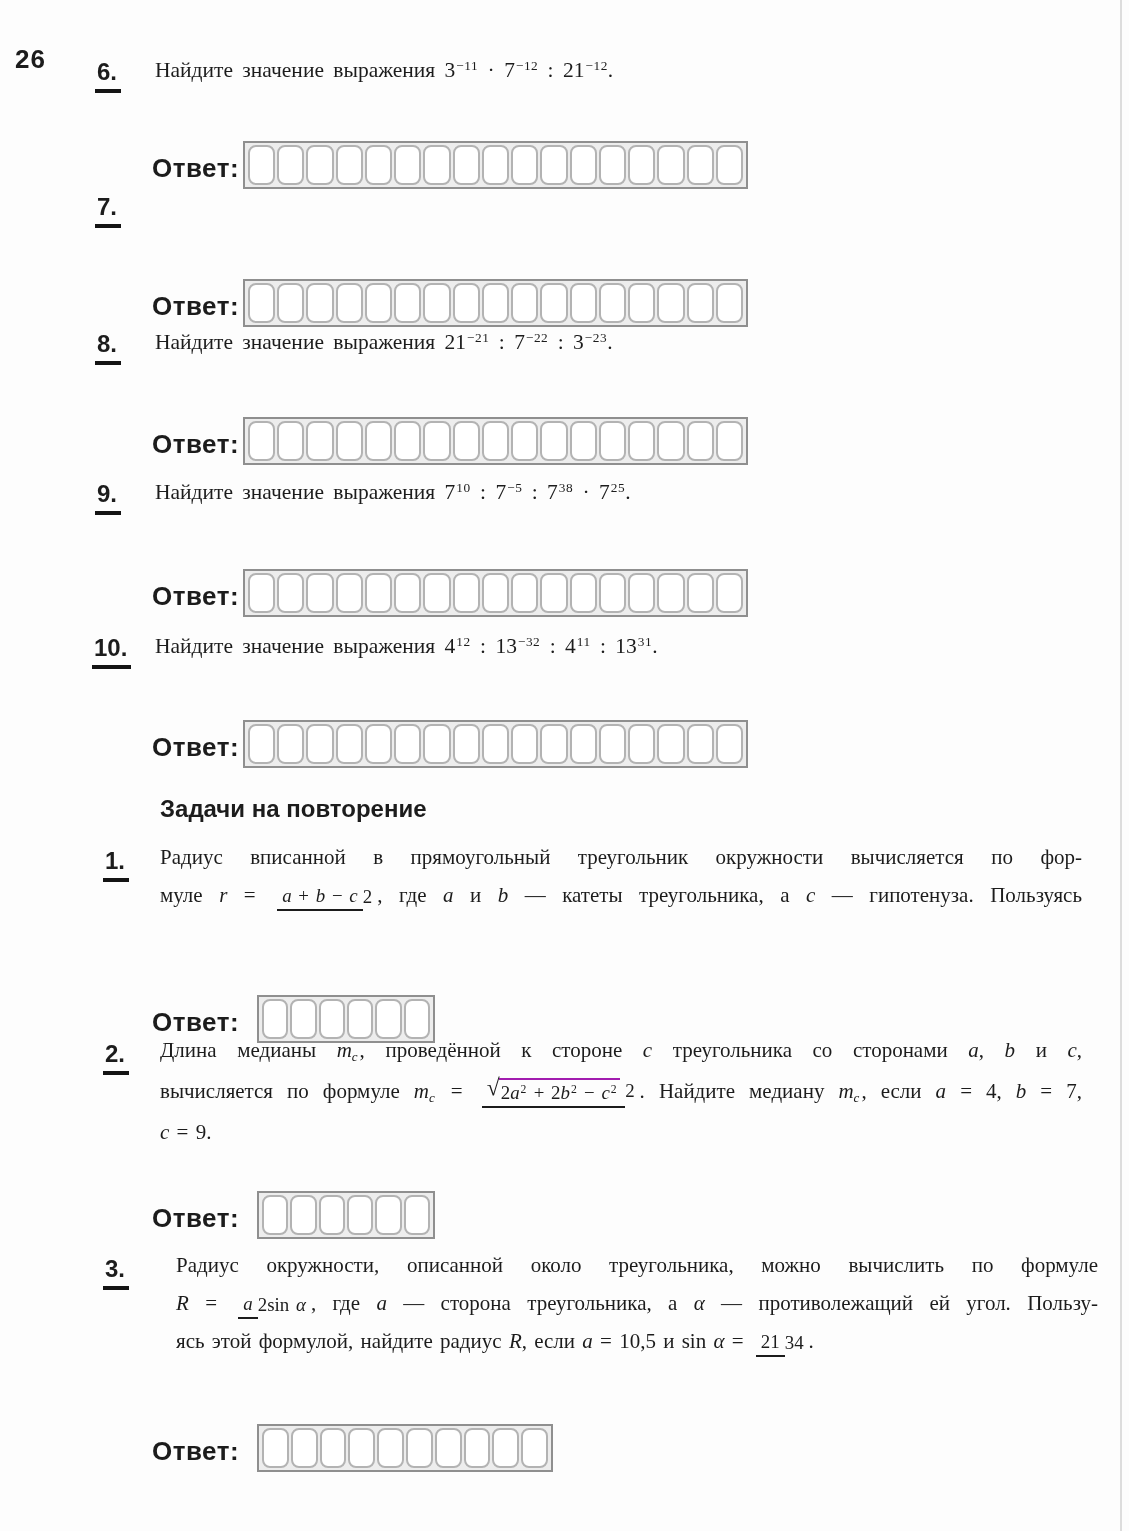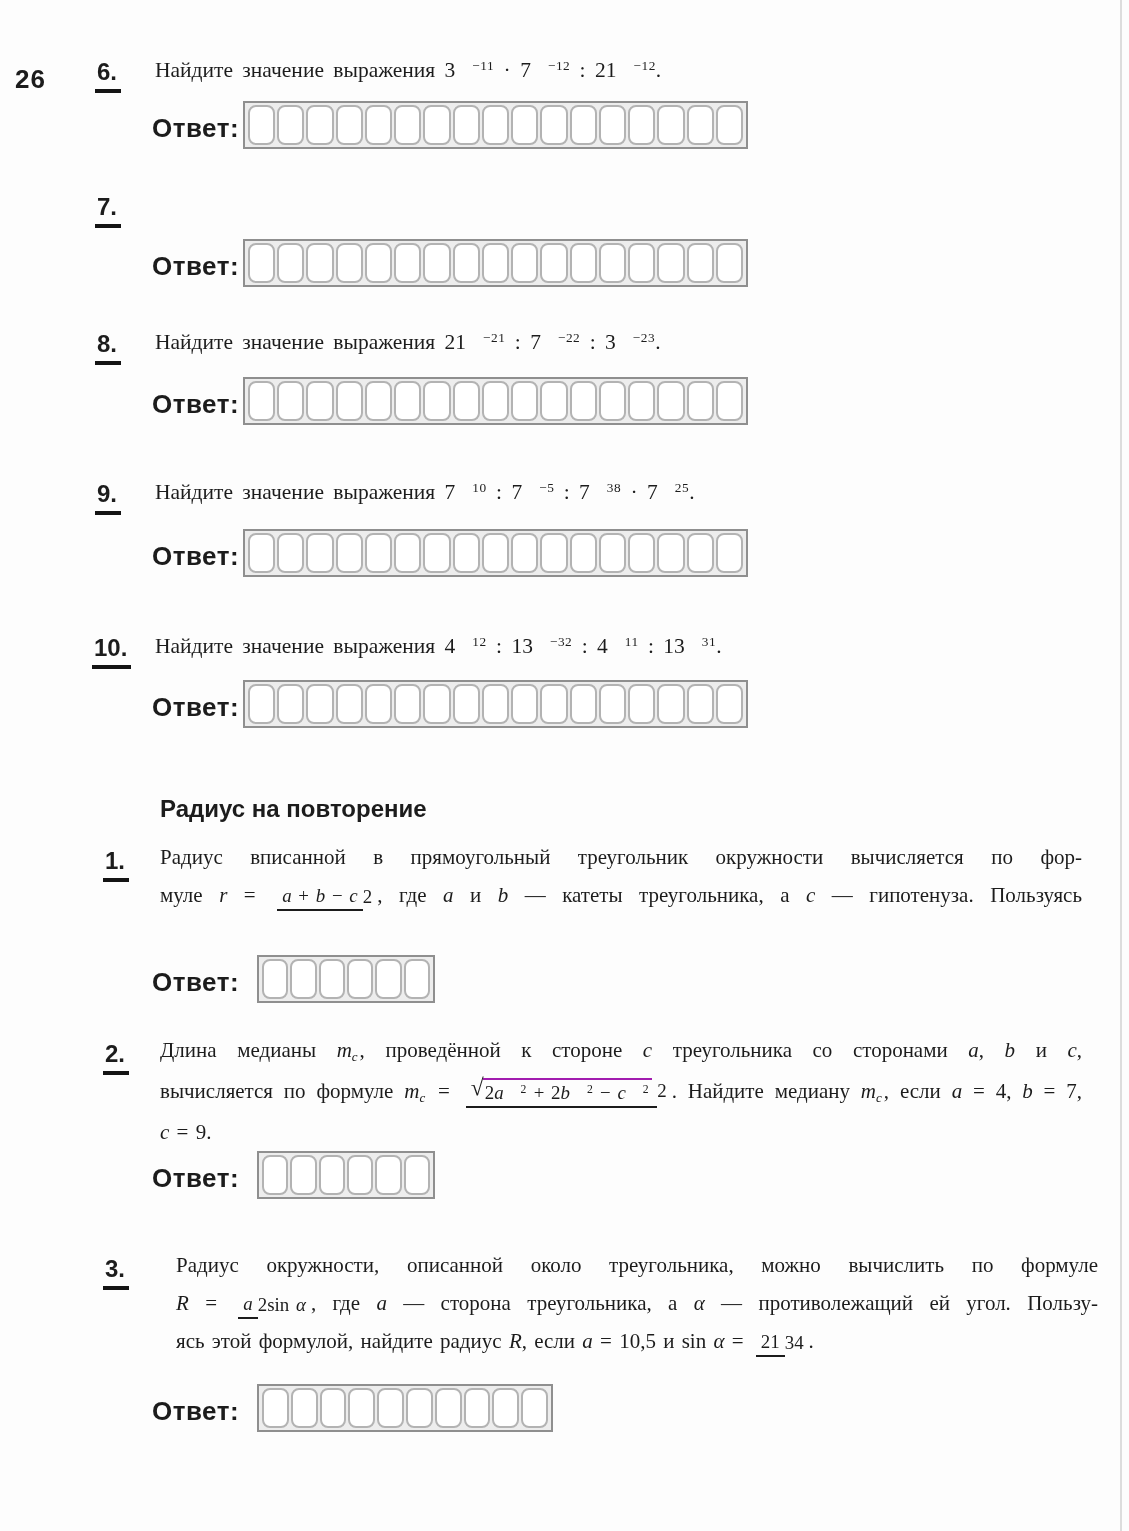--- a/index.html
+++ b/index.html
@@ -11,40 +11,40 @@
     font-family:"Liberation Serif","DejaVu Serif",serif;
     color:#1c1c1c;
     overflow:hidden;
   }
   .page-edge{
     position:absolute;left:1120px;top:0;width:2px;height:100%;
     background:#cscsc;
     background:#cfcfcf;opacity:.7;
   }
   .page-number{
-    position:absolute;left:15px;top:64px;
+    position:absolute;left:15px;top:44px;
     font-family:"Liberation Sans","DejaVu Sans",sans-serif;
     font-weight:700;font-size:26px;letter-spacing:1px;
   }
   .pnum{
     position:absolute;
     font-family:"Liberation Sans","DejaVu Sans",sans-serif;
     font-weight:700;font-size:24px;
     border-bottom:4px solid #141414;
     padding:0 4px 3px 2px;
   }
   .tp-text{
     position:absolute;left:155px;
     font-size:21.5px;
     word-spacing:4px;
     white-space:nowrap;
   }
   .answer-row{
     position:absolute;left:152px;
-    display:flex;align-items:flex-end;
+    display:flex;align-items:flex-end;margin-top:40px;
   }
   .answer-label{
     font-family:"Liberation Sans","DejaVu Sans",sans-serif;
     font-weight:700;font-size:26px;
     min-width:91px;
     padding-bottom:5px;
     letter-spacing:.5px;
   }
   .grid{
     display:flex;box-sizing:border-box;
@@ -70,21 +70,21 @@
   }
   .review-lines{
     position:absolute;left:160px;width:922px;
     font-size:21px;line-height:38px;
     word-spacing:2px;
   }
   .rline{text-align:justify;text-align-last:justify;}
   .rline.last{text-align:left;text-align-last:left;}
   
   .var{font-style:italic;}
-  .sup{font-size:.62em;position:relative;top:-.55em;margin-left:17px;letter-spacing:.5px;text-align:right;}
+  .sup{font-size:.62em;position:relative;top:-.55em;margin-left:1px;letter-spacing:.5px;text-align:right;}
   .sub{font-size:.62em;position:relative;top:.28em;font-style:italic;margin-right:2px;}
   .frac{
     display:inline-flex;
     vertical-align:middle;text-align:center;
     margin:0 5px;font-size:.9em;line-height:1.25;
   }
   .frac .fnum{display:block;padding:0 5px 1px;border-bottom:2px solid #1c1c1c;}
   .frac .fden{display:block;padding-top:1px;}
   .frac .fnum,.frac .fden{text-align:center;}
   .root{display:inline-flex;align-items:flex-start;}
@@ -217,21 +217,21 @@
         <span class="cell"></span>
         <span class="cell"></span>
         <span class="cell"></span>
         <span class="cell"></span>
         <span class="cell"></span>
         <span class="cell"></span>
         <span class="cell"></span>
       </div>
   </div>
 
-  <div class="section-heading">Радиус на повторение</div>
+  <div class="section-heading">Задачи на повторение</div>
 
   <div class="pnum" style="left:103px;top:847px;">1.</div>
   <div class="review-lines" style="top:838px;">
     <div class="rline"><span class="txt">Радиус вписанной в прямоугольный треугольник окружности вычисляется по фор-</span></div>
     <div class="rline"><span class="txt">муле </span><span class="var">r</span><span class="txt"> = </span><span class="frac">
           <span class="fnum"><span class="var">a</span><span class="txt"> + </span><span class="var">b</span><span class="txt"> − </span><span class="var">c</span></span>
           <span class="fden"><span class="txt">2</span></span>
         </span><span class="txt">, где </span><span class="var">a</span><span class="txt"> и </span><span class="var">b</span><span class="txt"> — катеты треугольника, а </span><span class="var">c</span><span class="txt"> — гипотенуза. Пользуясь</span></div>
   </div>
   <div class="answer-row" style="top:955px;">

